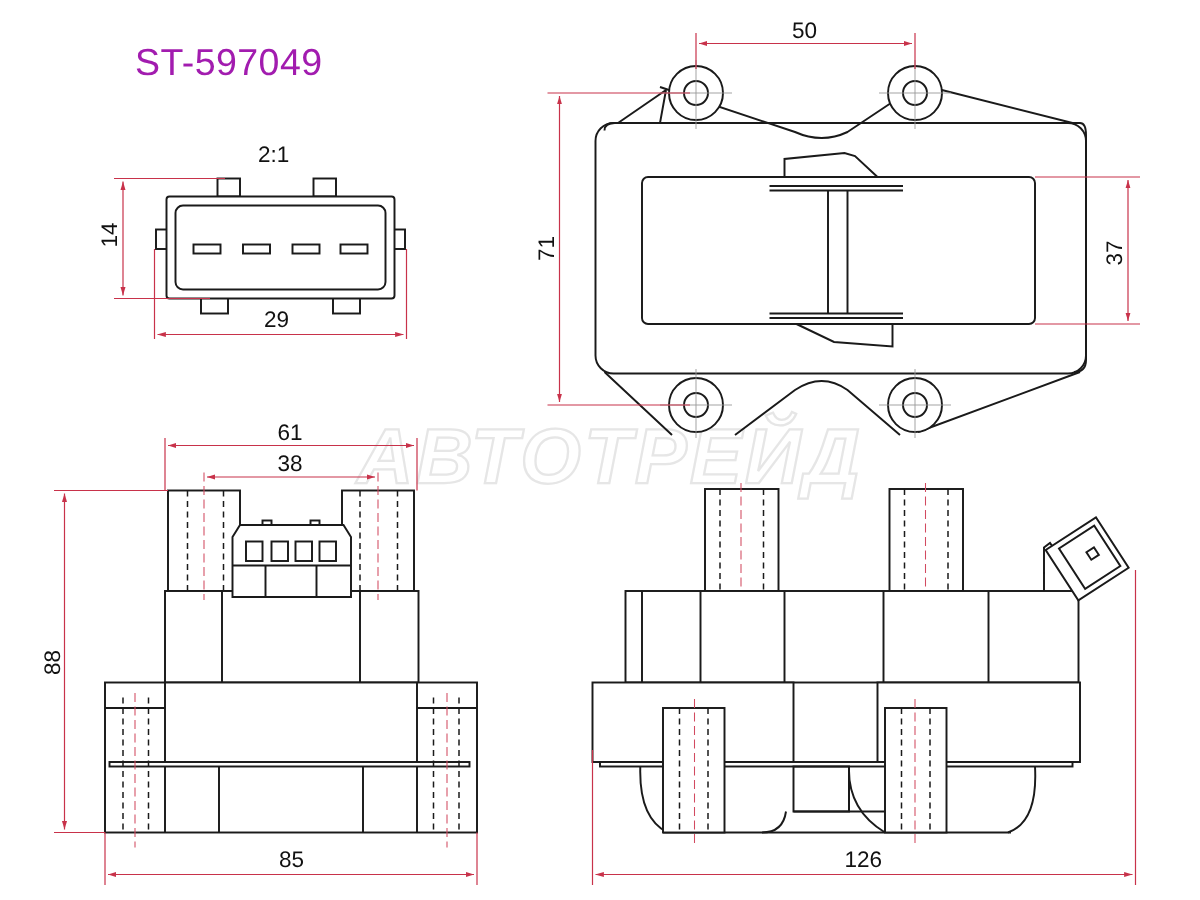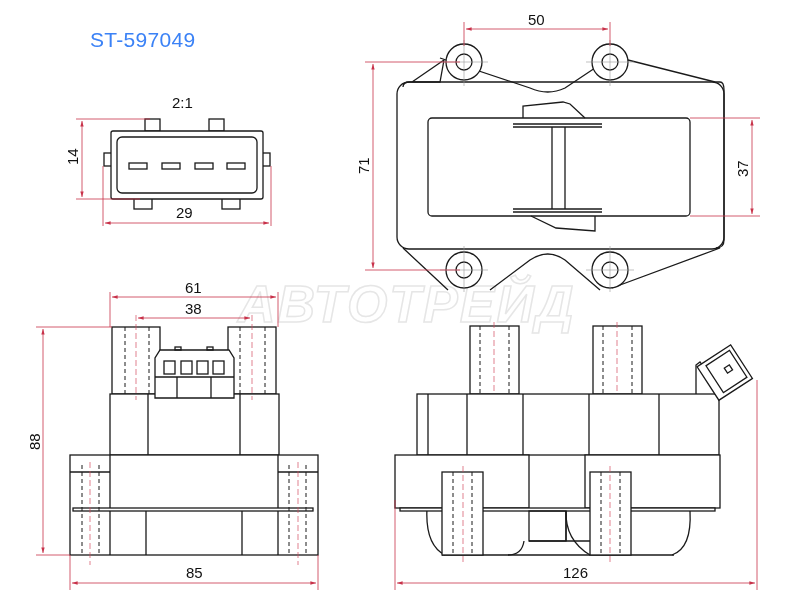--- a/index.html
+++ b/index.html
@@ -1,17 +1,17 @@
 <!DOCTYPE html>
 <html><head>
 <meta charset="utf-8">
 <style>
   html,body{margin:0;padding:0;background:#ffffff;}
   body{width:800px;height:600px;position:relative;overflow:hidden;font-family:"Liberation Sans",sans-serif;}
-  #title{position:absolute;left:90px;top:28px;font-size:21px;color:#3b82f6;letter-spacing:0.3px;}
+  #title{position:absolute;left:90px;top:28px;font-size:25px;color:#a21caf;letter-spacing:0.3px;}
   svg{position:absolute;left:0;top:0;}
   .o{fill:none;stroke:#1a1a1a;stroke-width:1.3;}
   .of{fill:#fff;stroke:#1a1a1a;stroke-width:1.3;}
   .d{fill:none;stroke:#c8324a;stroke-width:0.8;}
   .dash{fill:none;stroke:#1a1a1a;stroke-width:1;stroke-dasharray:4 3;}
   .cl{fill:none;stroke:#d24a60;stroke-width:0.7;stroke-dasharray:6 3;}
   .cb{fill:none;stroke:#999;stroke-width:0.6;}
   .t{font-family:"Liberation Sans",sans-serif;font-size:15px;fill:#111;}
   .wm{font-family:"Liberation Sans",sans-serif;font-size:52px;font-style:italic;font-weight:bold;fill:none;stroke:#e6e6e6;stroke-width:1.5;letter-spacing:2px;}
 </style>

